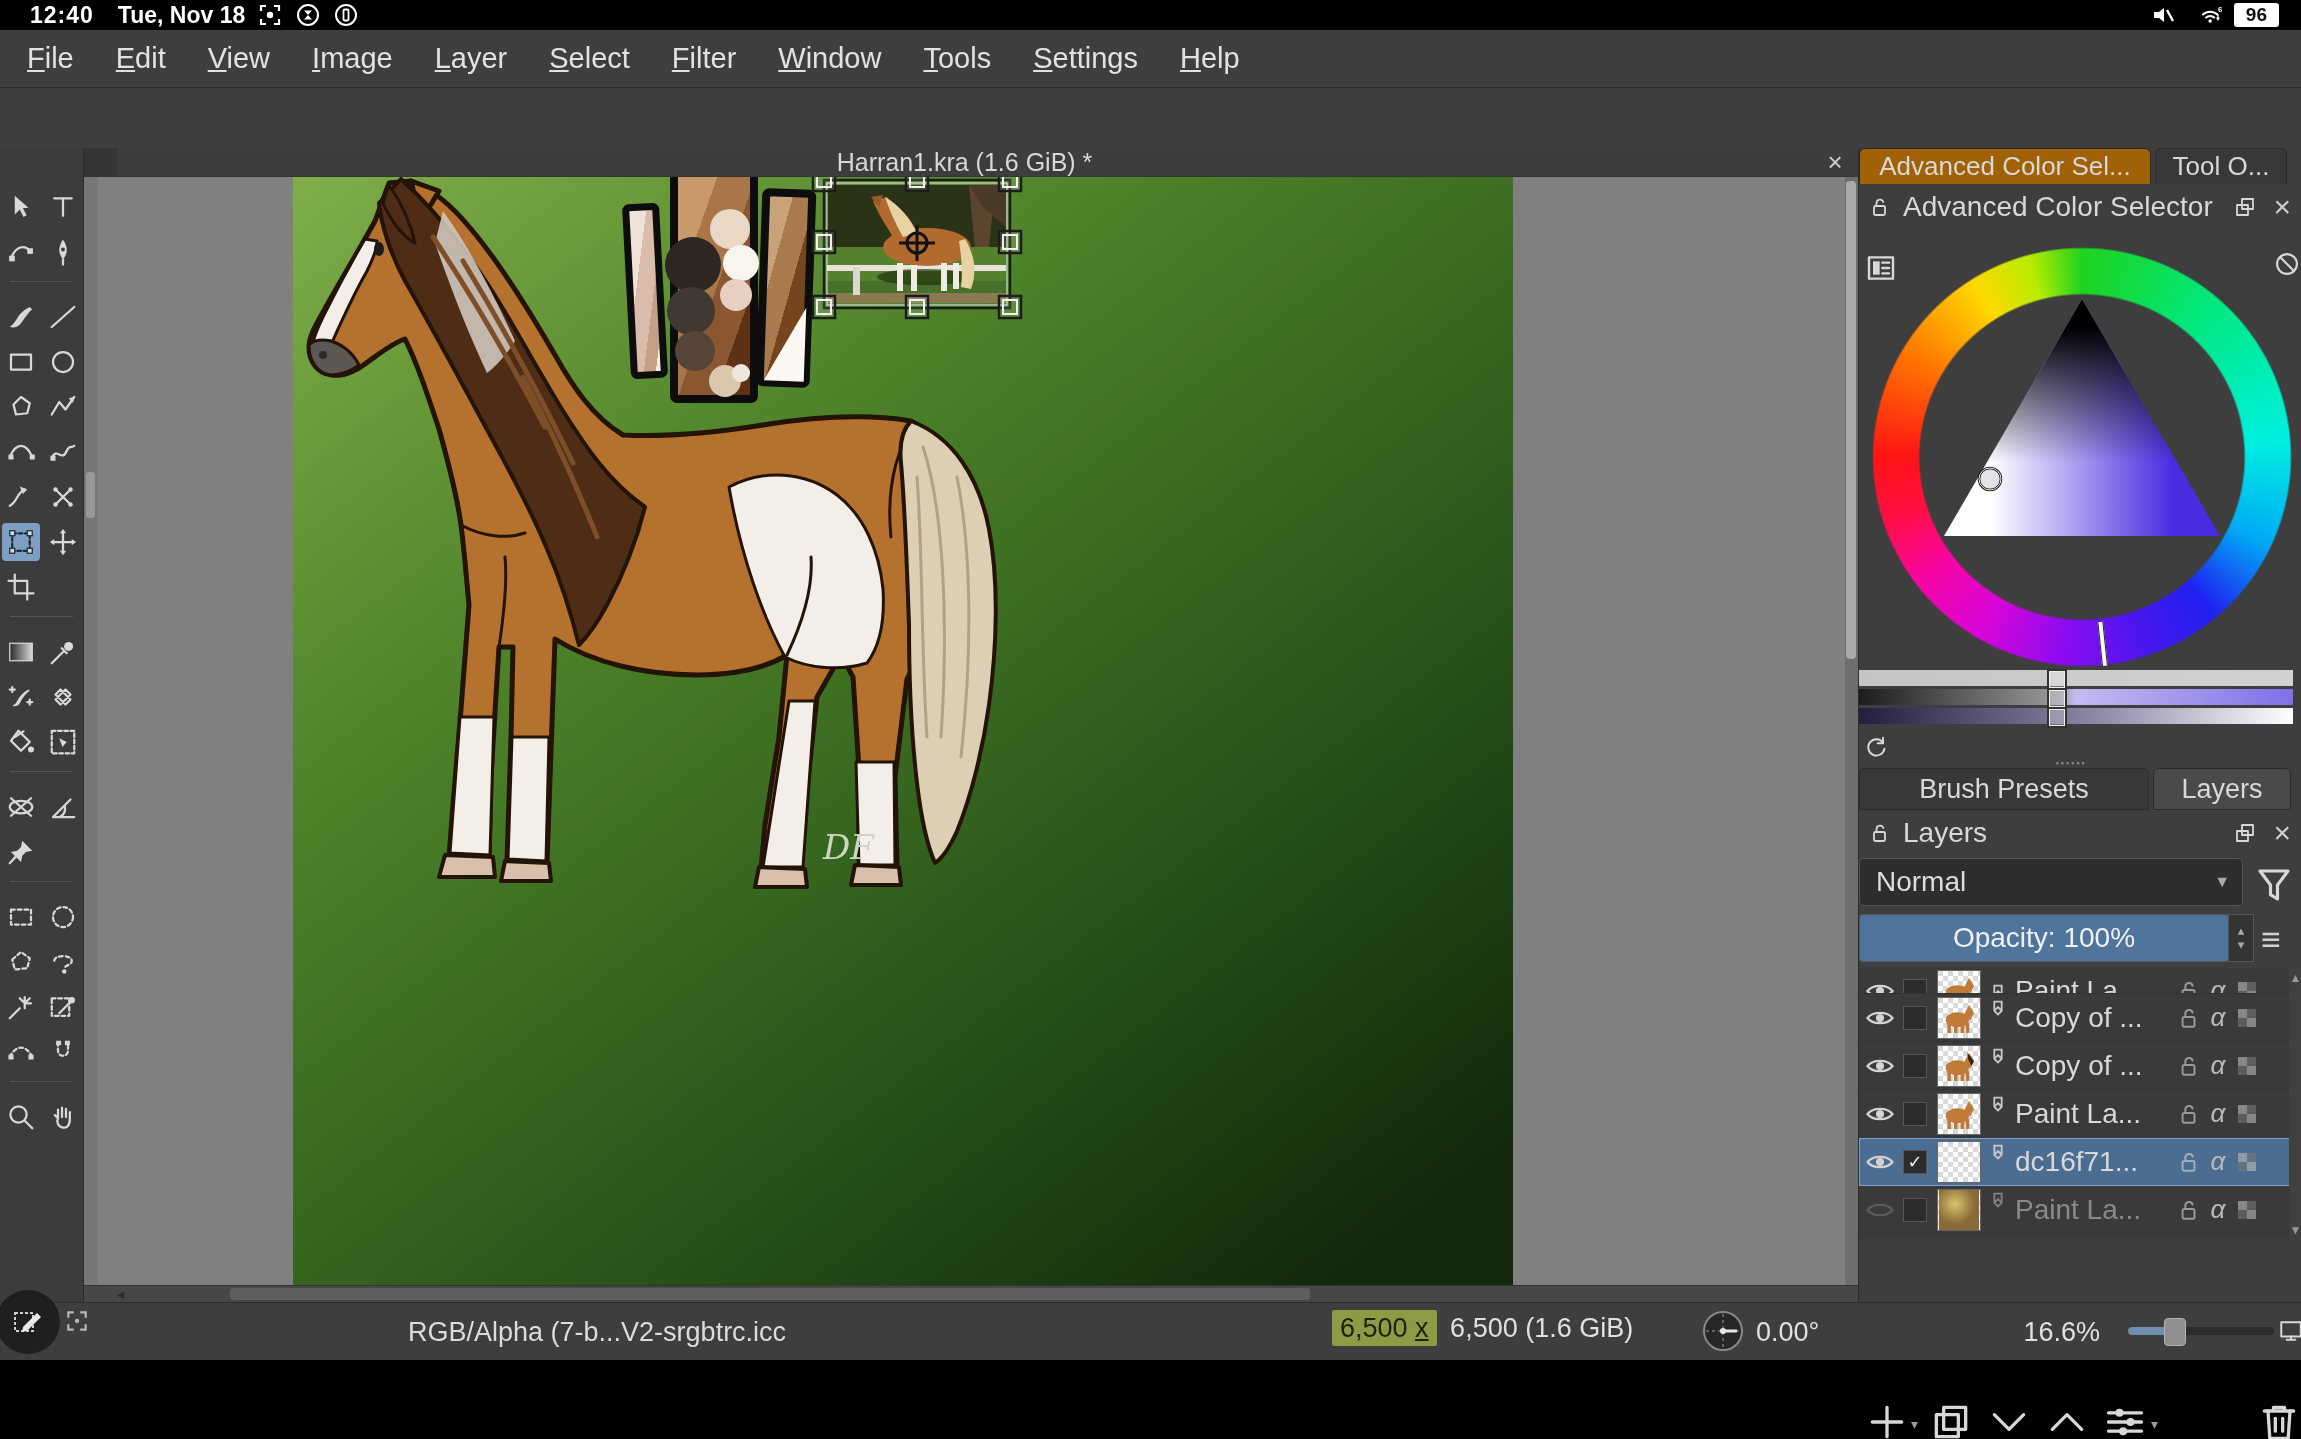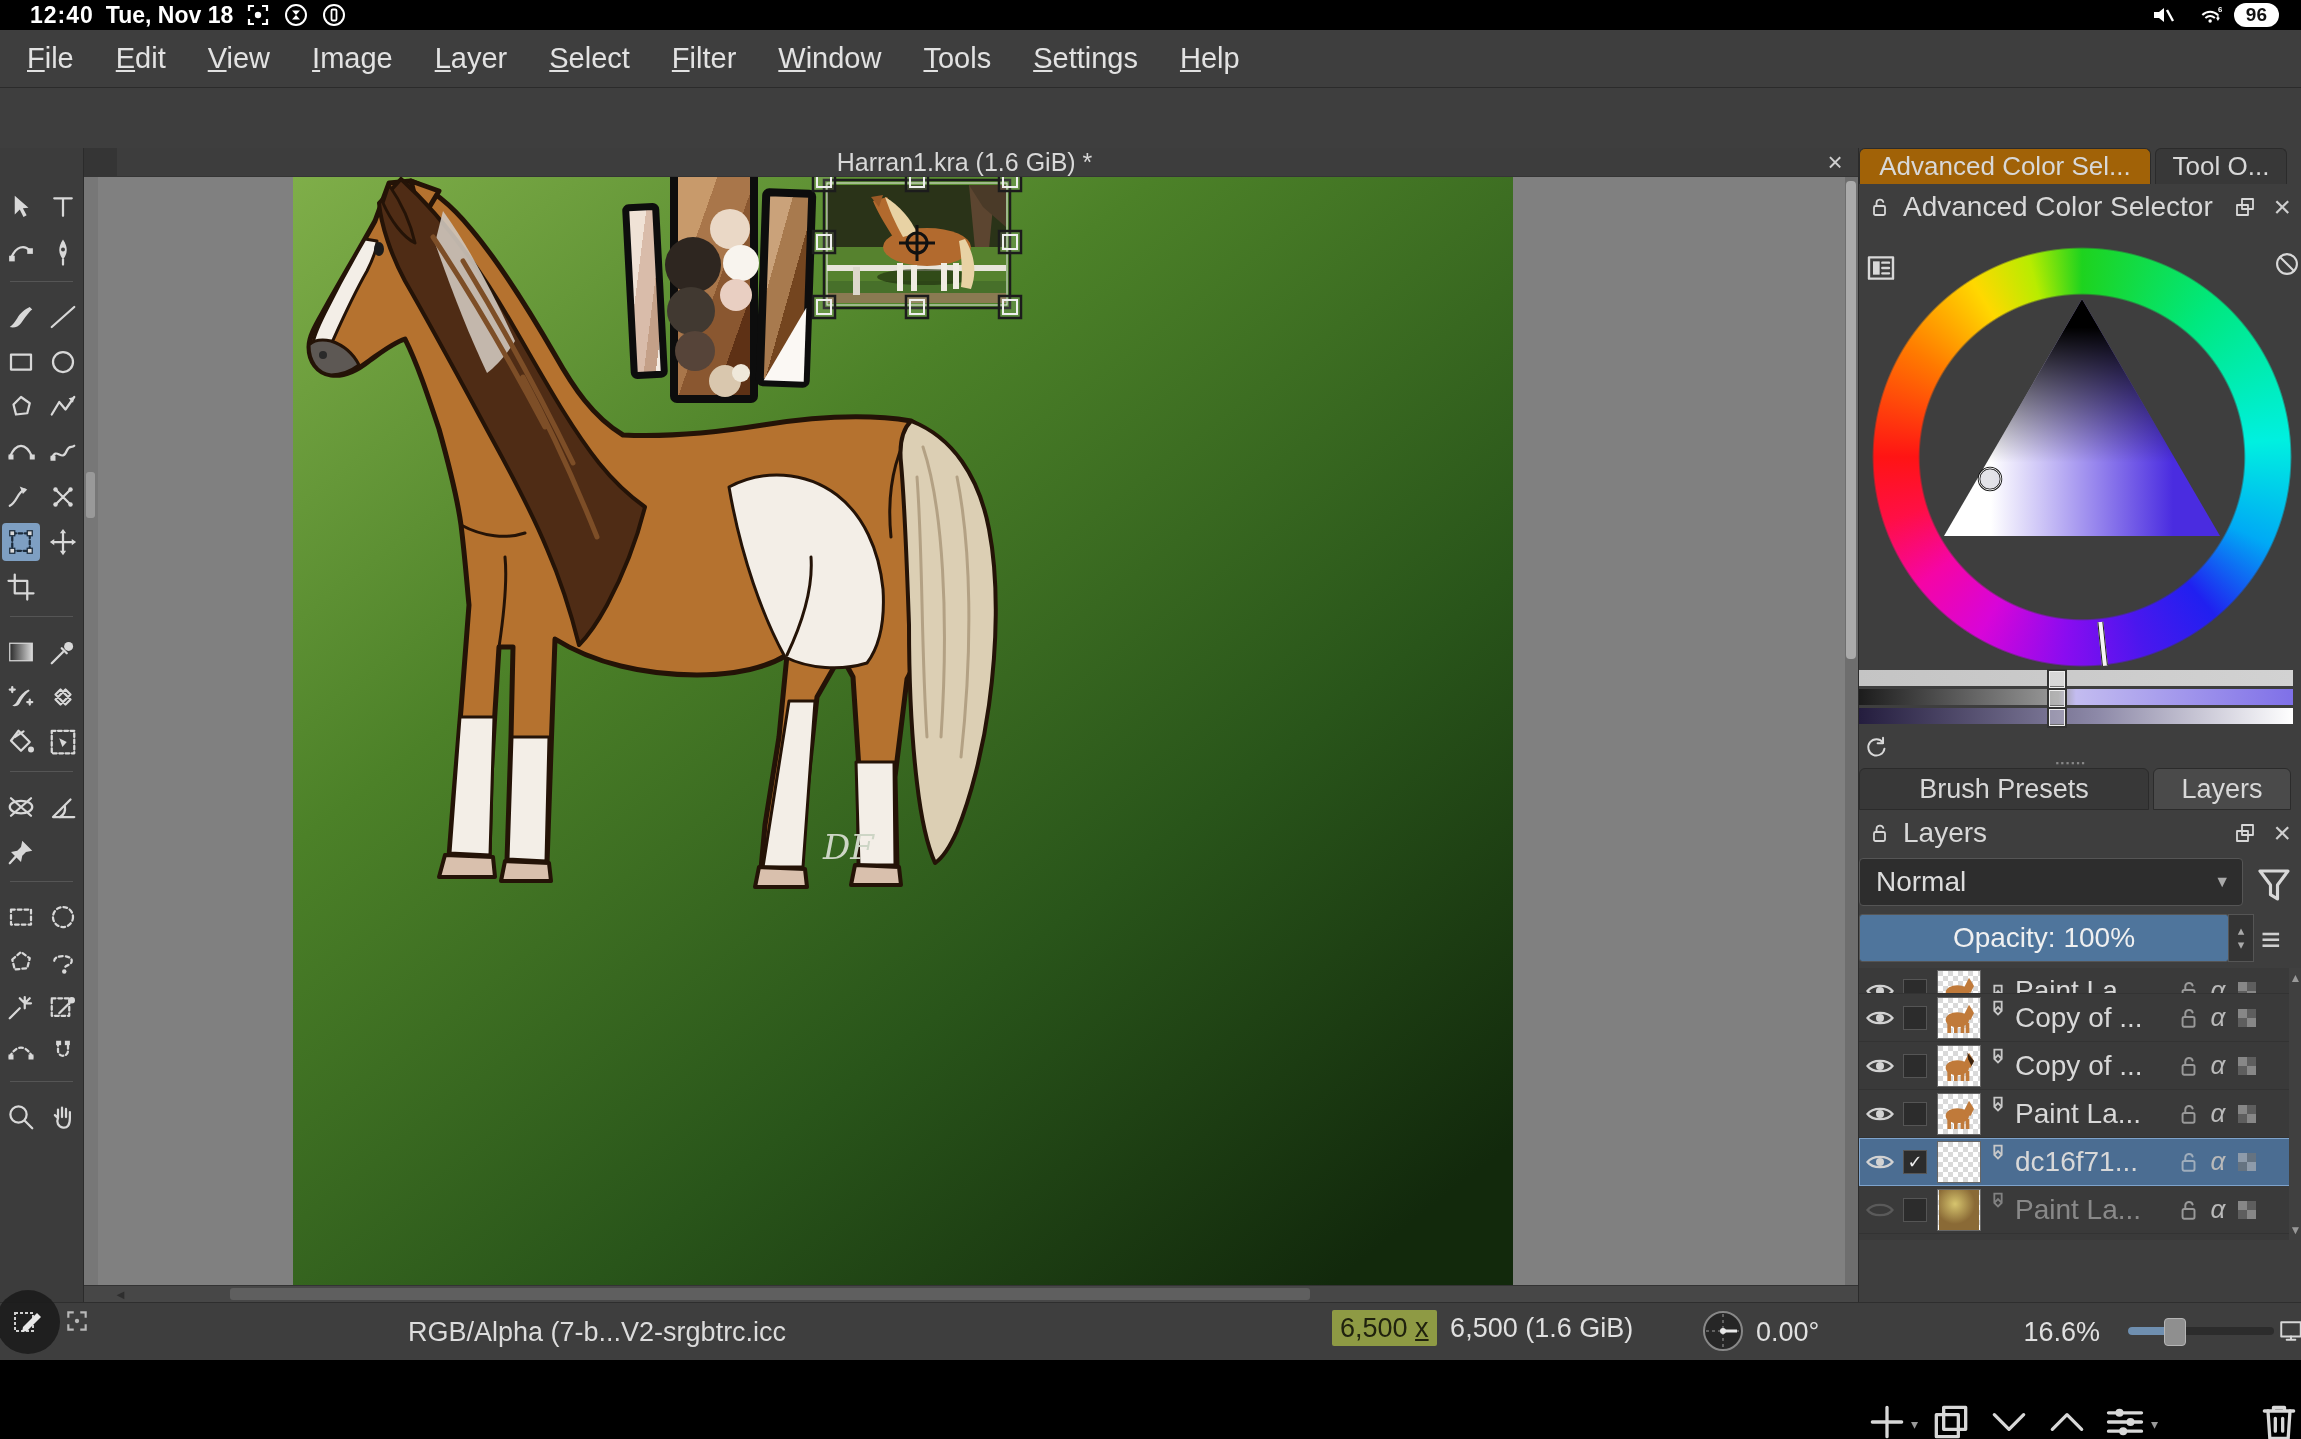--- a/index.html
+++ b/index.html
@@ -5,24 +5,24 @@
   html,body{margin:0;padding:0}
   body{width:2301px;height:1439px;position:relative;background:#000;overflow:hidden;
        font-family:"Liberation Sans",sans-serif;color:#dcdcdc;-webkit-font-smoothing:antialiased}
   .abs{position:absolute}
   svg{display:block}
   .ic svg{width:100%;height:100%}
 
   
   #statusbar{left:0;top:0;width:2301px;height:30px;background:#000;display:flex;align-items:center}
   #statusbar .time{font-weight:bold;font-size:23px;color:#fff;margin-left:30px;letter-spacing:1px}
-  #statusbar .date{font-weight:bold;font-size:23px;color:#fff;margin-left:12px}
+  #statusbar .date{font-weight:bold;font-size:23px;color:#fff;margin-left:24px}
   .sb-ic{width:26px;height:26px;margin-left:12px}
   #sb-right{position:absolute;right:22px;top:0;height:30px;display:flex;align-items:center;gap:10px}
-  #batt-pill{background:#fff;color:#111;font-weight:bold;font-size:19px;border-radius:12px;
+  #batt-pill{background:#fff;color:#111;font-weight:bold;font-size:19px;border-radius:3px;
              padding:1px 12px;line-height:22px}
 
   
   #menubar{left:0;top:30px;width:2301px;height:58px;background:#3e3e3e;border-bottom:1px solid #2b2b2b;
            display:flex;align-items:center;padding-left:6px;box-sizing:border-box}
   .mitem{font-size:29px;color:#e2e2e2;padding:0 21px;cursor:default}
   .mitem::first-letter{text-decoration:underline}
 
   
   #toolbar{left:0;top:88px;width:2301px;height:60px;background:#3e3e3e;border-bottom:1px solid #2b2b2b}

